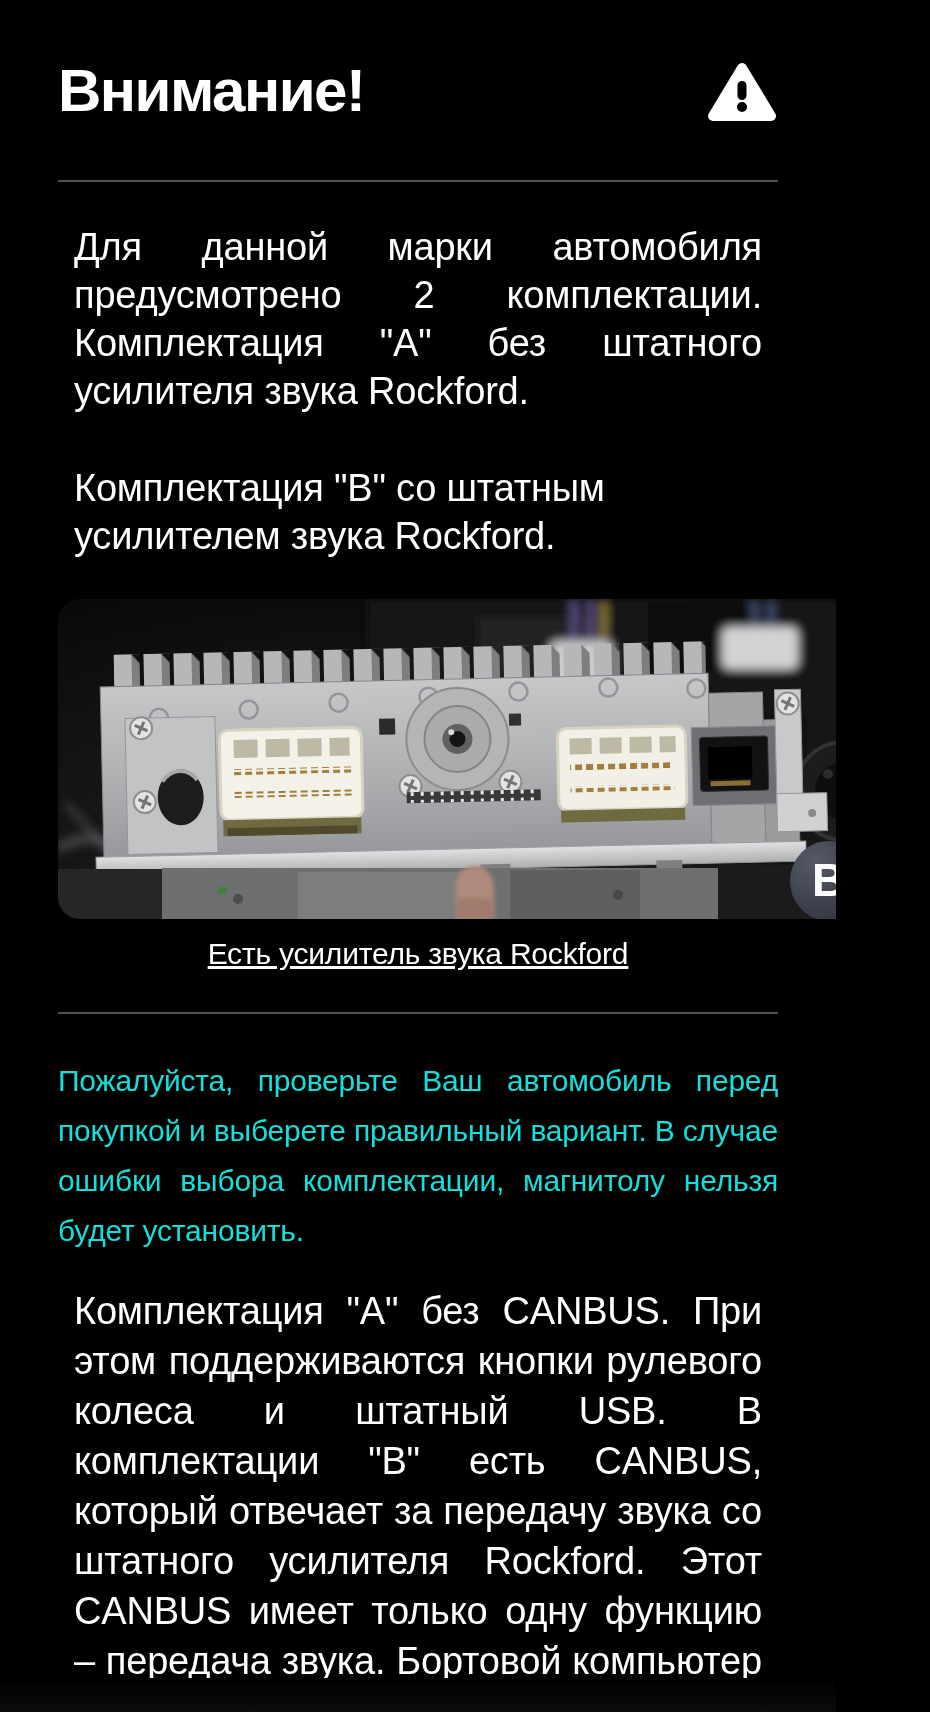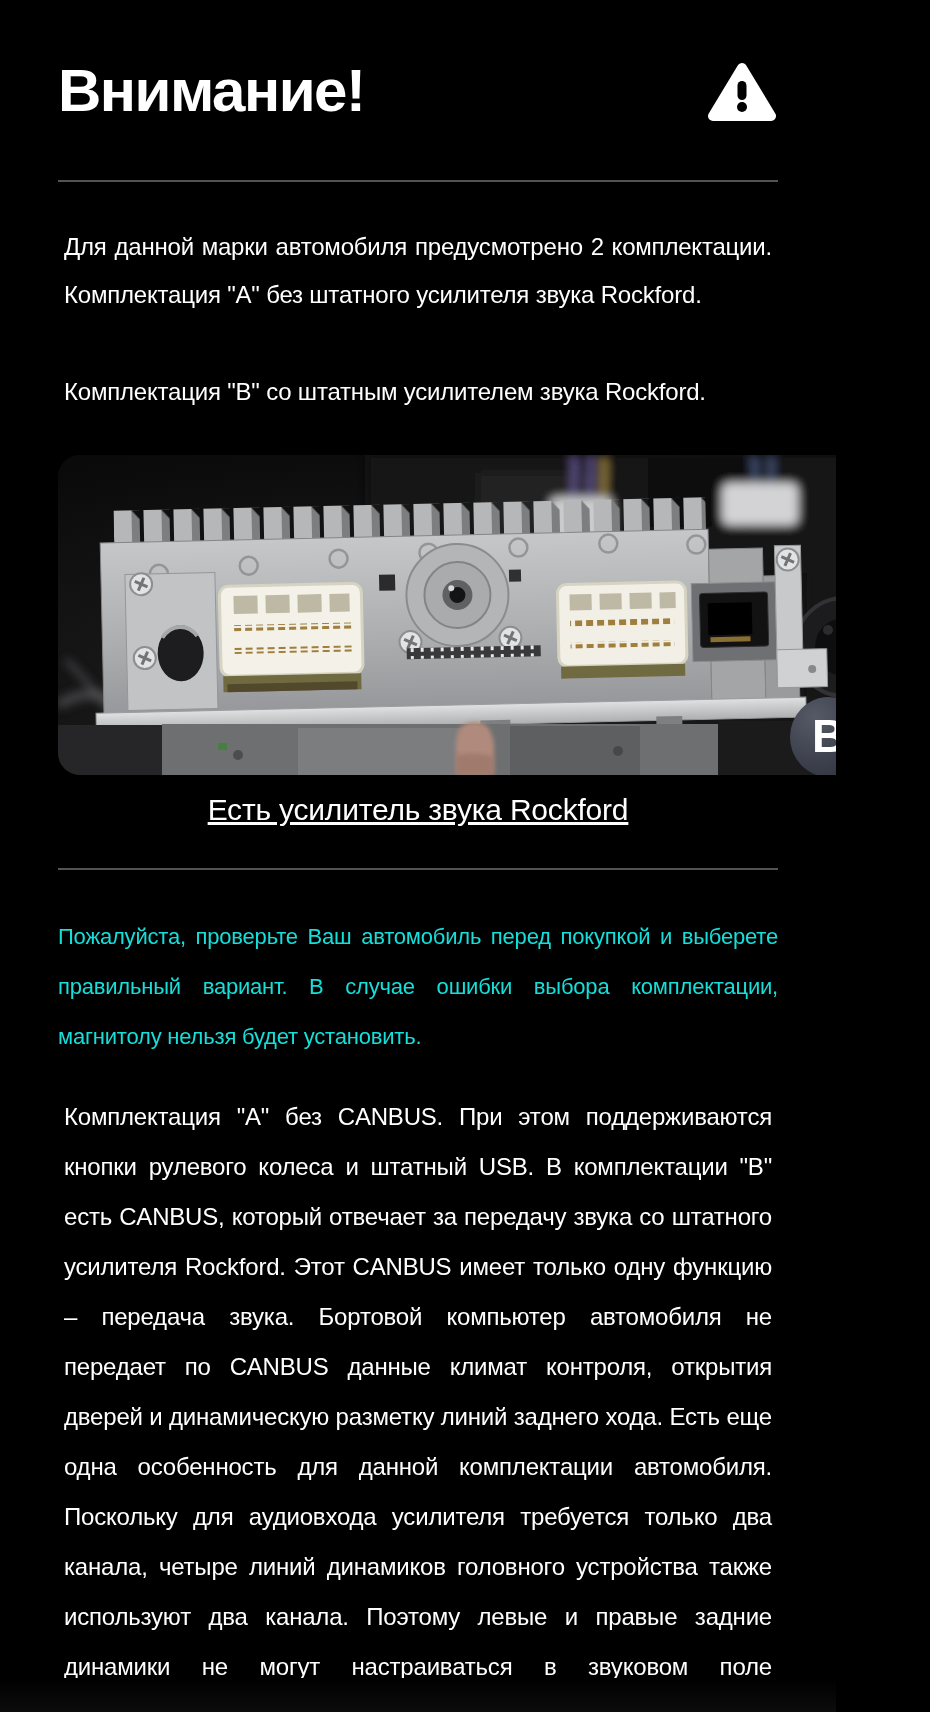--- a/index.html
+++ b/index.html
@@ -31,25 +31,25 @@
   .warn-icon { width: 68px; height: 60px; margin-right: 2px; flex: none; }
   .divider {
     height: 2px;
     background: #535353;
     border: none;
     margin: 0;
   }
   .divider.top { margin-top: 58px; }
   .divider.mid { margin-top: 34px; }
   .body-text {
-    font-size: 24px;
+    font-size: 38px;
     line-height: 48px;
     letter-spacing: -0.2px;
     text-align: justify;
-    margin: 6px;
+    margin: 16px;
     color: #fff;
   }
   .p1 { margin-top: 41px; }
   .p2 { margin-top: 49px; text-align: left; }
   .photo {
     position: relative;
     margin-top: 39px;
     width: 814px;
     height: 320px;
     border-radius: 22px;
@@ -79,21 +79,21 @@
   .caption {
     margin-top: 11px;
     font-size: 30px;
     line-height: 48px;
     text-align: center;
     letter-spacing: -0.2px;
     text-decoration: underline;
   }
   .note {
     margin: 42px 0 0 0;
-    font-size: 22px;
+    font-size: 30px;
     line-height: 50px;
     letter-spacing: -0.2px;
     text-align: justify;
     color: #15dfda;
   }
   .details {
     margin-top: 30px;
     line-height: 50px;
   }
   .bottom-fade {

